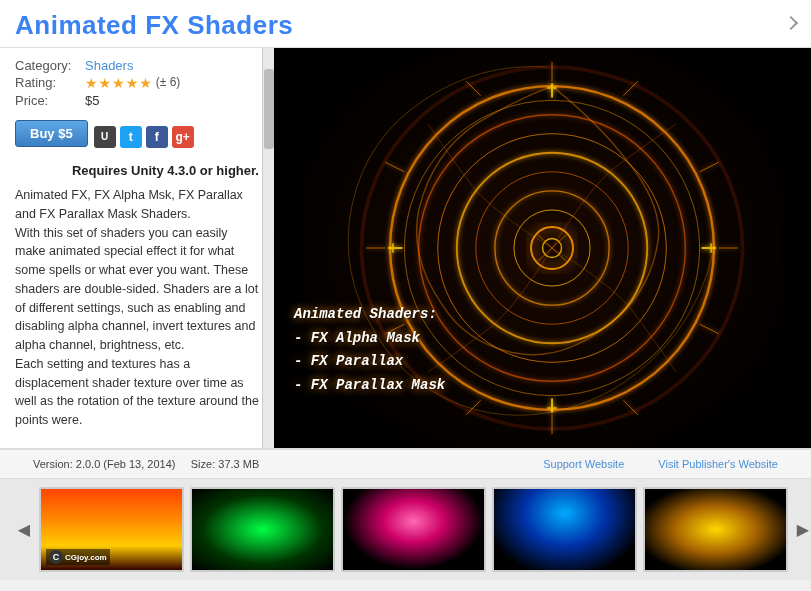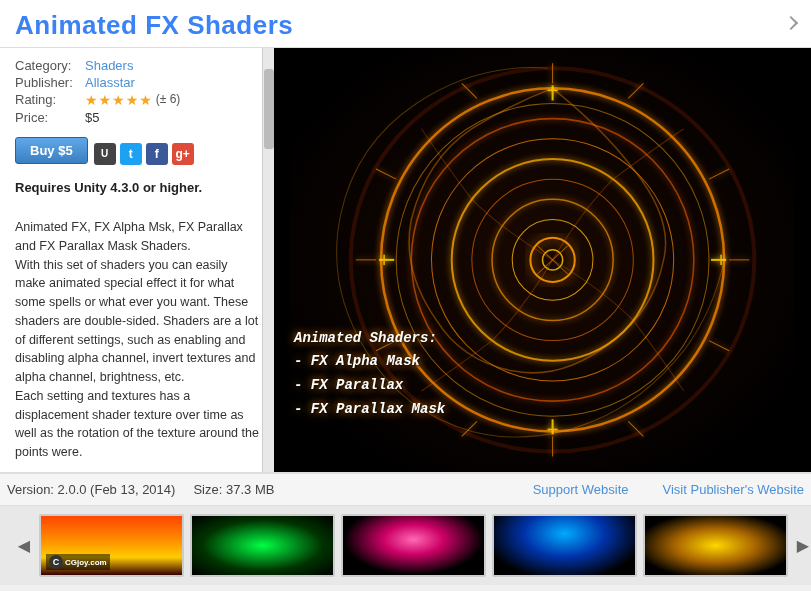--- a/index.html
+++ b/index.html
@@ -121,22 +121,23 @@
 
     .buy-row {
       display: flex;
       align-items: center;
       margin-bottom: 8px;
     }
 
     .requires {
       font-size: 13px;
       font-weight: bold;
-      margin-bottom: 23px;
+      margin-bottom: 8px;
       color: #222;
+      text-align: right;
     }
 
     .description {
       font-size: 12.5px;
       line-height: 1.5;
       color: #333;
     }
 
     
     .scroll-track {
@@ -196,25 +197,25 @@
       text-shadow: 1px 1px 3px #000, 0 0 8px #ff8c00;
       line-height: 1.7;
       font-style: italic;
     }
 
     
     .version-bar {
       background: #f5f5f5;
       border-top: 1px solid #ddd;
       border-bottom: 1px solid #ddd;
-      padding: 8px 7px;
+      padding: 8px 33px;
       display: flex;
       align-items: center;
       justify-content: space-between;
-      font-size: 13px;
+      font-size: 11px;
       color: #444;
     }
     .version-links {
       display: flex;
       gap: 34px;
     }
     .version-link {
       color: #4a90d9;
       cursor: pointer;
       text-decoration: none;
@@ -238,21 +239,21 @@
       display: flex;
       align-items: center;
       justify-content: center;
       cursor: pointer;
       color: #666;
       font-size: 16px;
       flex-shrink: 0;
     }
     .thumbnail {
       width: 145px;
-      height: 63px;
+      height: 85px;
       background: #222;
       border: 2px solid #ccc;
       cursor: pointer;
       flex-shrink: 0;
       position: relative;
       overflow: hidden;
       border-radius: 2px;
     }
     .thumbnail:first-of-type {
       border-color: #4a90d9;
@@ -312,24 +313,20 @@
   <div class="scroll-indicator"></div>
 </div>
 
 <div class="main-content">
 
   <div class="left-panel">
     <div class="meta-table">
       <div class="meta-row">
         <span class="meta-label">Category:</span>
         <span class="meta-value link">Shaders</span>
-      </div>
-      <div class="meta-row">
-        <span class="meta-label">Publisher:</span>
-        <span class="meta-value link">Allasstar</span>
       </div>
       <div class="meta-row">
         <span class="meta-label">Rating:</span>
         <span class="stars">★★★★★</span>
         <span class="rating-count">(± 6)</span>
       </div>
       <div class="meta-row">
         <span class="meta-label">Price:</span>
         <span class="meta-value">$5</span>
       </div>

